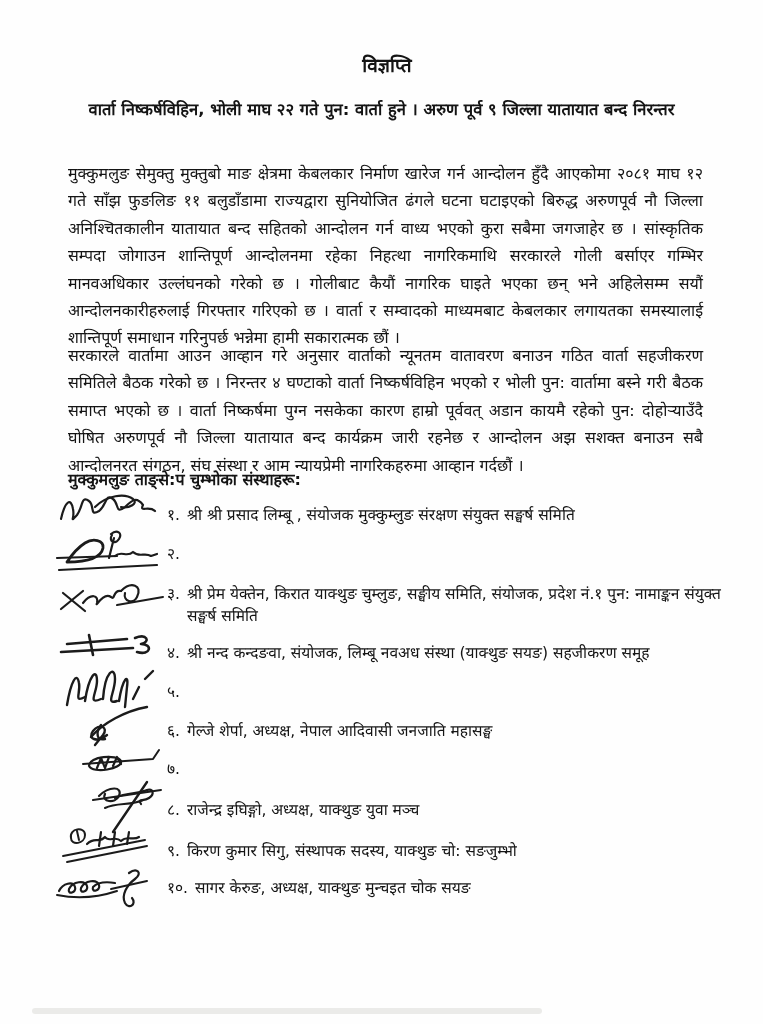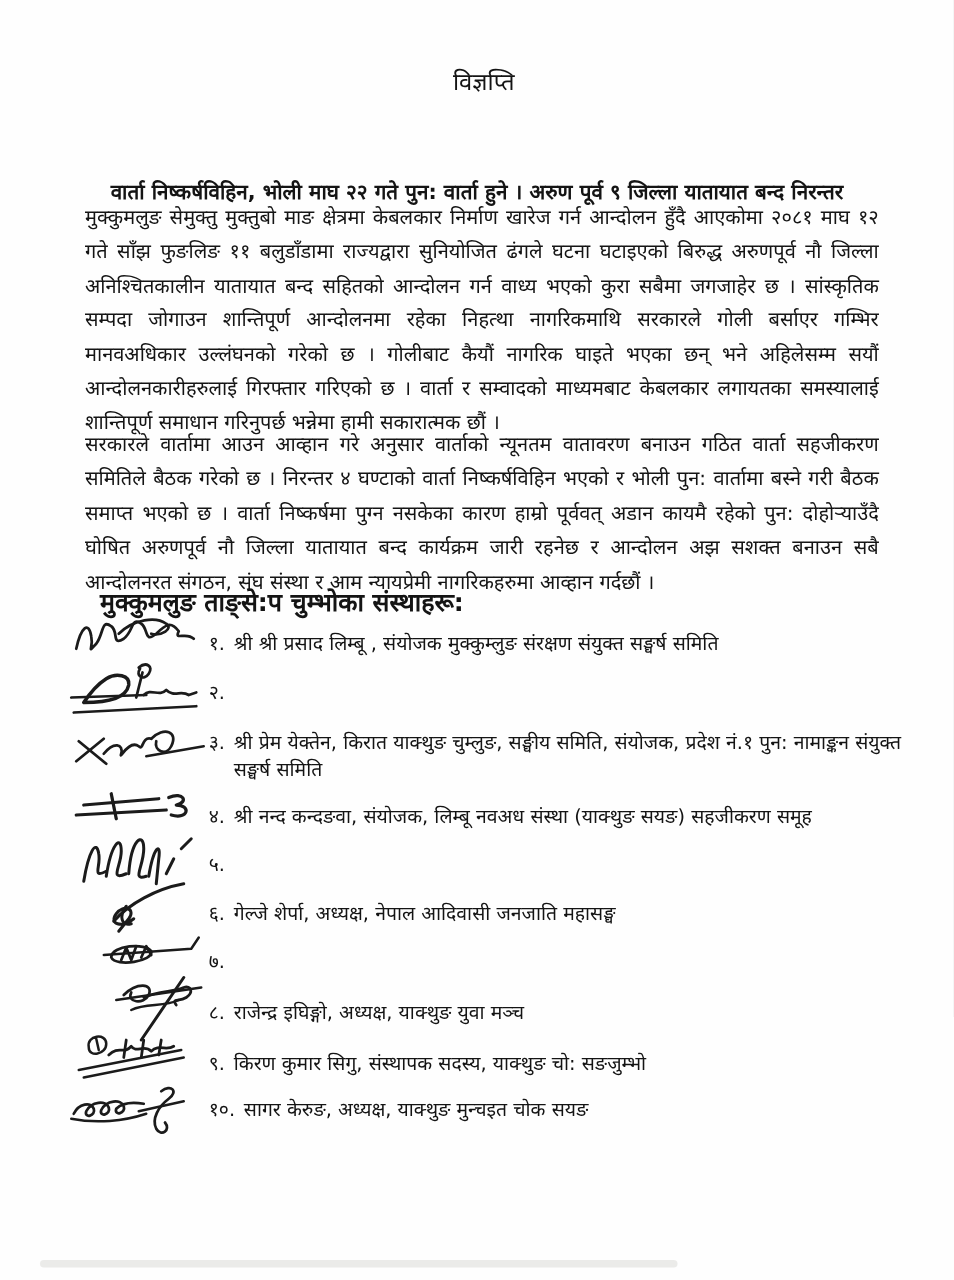--- a/index.html
+++ b/index.html
@@ -8,40 +8,39 @@
     width:763px;height:1024px;
     margin:0 auto;
     background:#fefefe;
     font-family:"DejaVu Sans","Liberation Sans",sans-serif;
     color:#141414;
     overflow:hidden;
   }
   .doc-title{
     position:absolute;top:52px;left:11px;right:0;
     text-align:center;
-    font-size:19px;font-weight:normal;
+    font-size:19px;font-weight:bold;
   }
   .doc-headline{
     position:absolute;top:97px;left:26px;right:26px;
     text-align:center;
     font-size:16.5px;font-weight:bold;
     line-height:25px;
-    margin-top:44px;
   }
   .doc-paragraph{
     position:absolute;left:68px;right:60px;
     font-size:16px;font-weight:400;
     line-height:27.4px;
     text-align:justify;
   }
   .p1{top:160px;}
   .p2{top:342px;}
   .signatories-heading{
     position:absolute;top:468px;left:68px;
-    font-size:20px;font-weight:bold;margin-left:12px;
+    font-size:16px;font-weight:bold;
   }
   .signatory-list{
     position:absolute;top:498px;left:55px;right:36px;
     display:flex;flex-direction:column;
   }
   .sig-row{
     display:flex;align-items:center;
   }
   .sig-img{
     flex:none;width:112px;height:44px;

